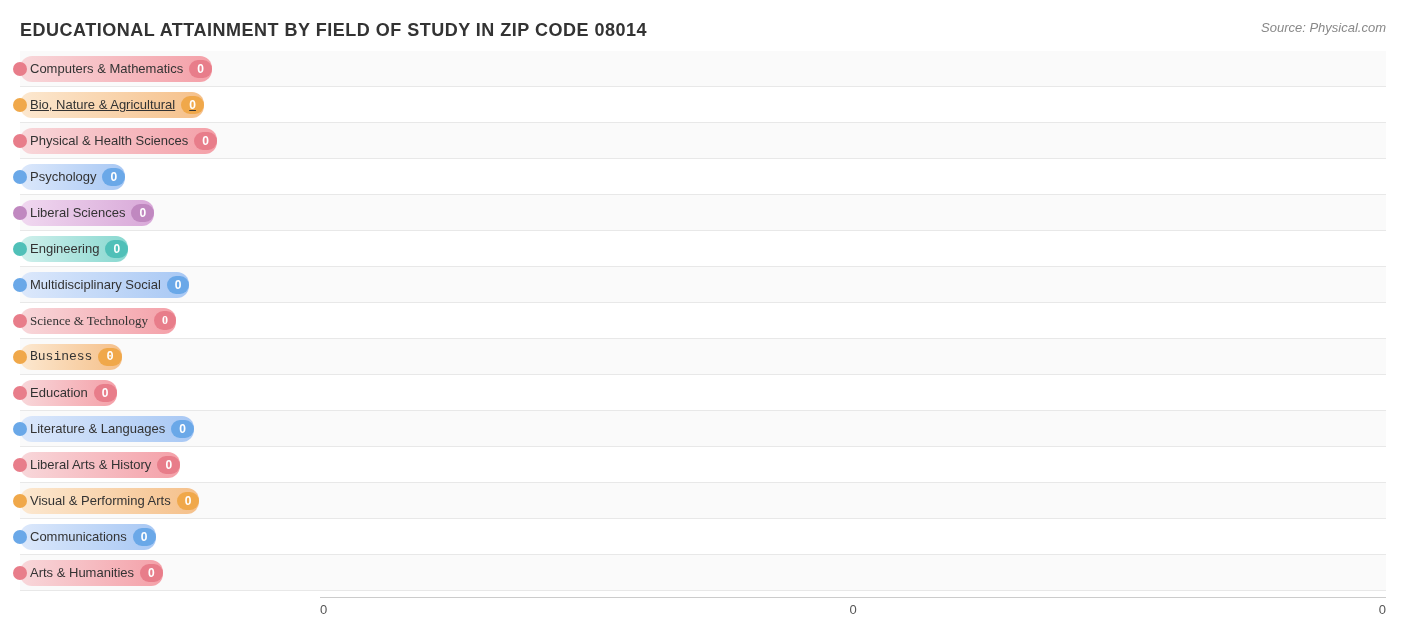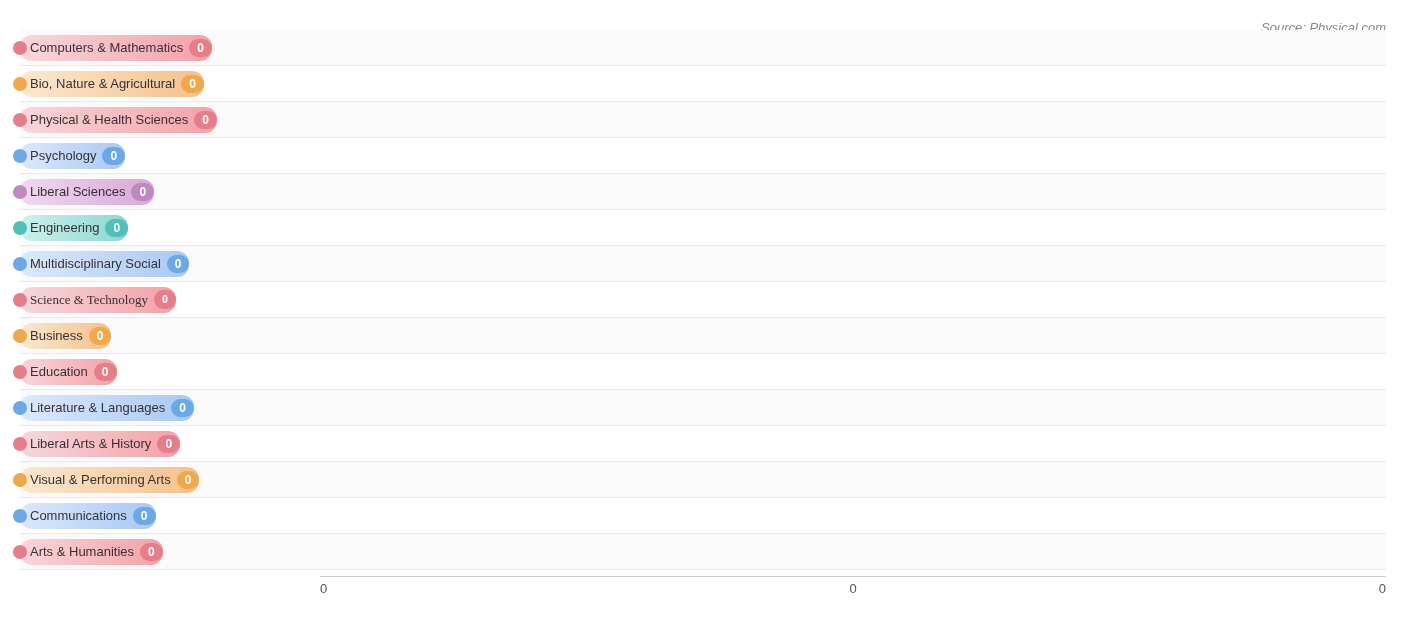--- a/index.html
+++ b/index.html
@@ -114,21 +114,21 @@
       font-size: 13px;
       color: #555;
       text-align: center;
     }
 
     
     .row-0 .bar-pill { background: linear-gradient(90deg, #f8d7da 0%, #f4a0a8 100%); }
     .row-0 .dot { background: #e87d8a; }
     .row-0 .value-badge { background: #e87d8a; }
 
-    .row-1 .bar-pill { background: linear-gradient(90deg, #fce8d0 0%, #f5c08a 100%); }
+    .row-1 .bar-pill { background: linear-gradient(90deg, #fce8d0 0%, #f5c08a 100%); text-decoration: underline; }
     .row-1 .dot { background: #f0a84a; }
     .row-1 .value-badge { background: #f0a84a; }
 
     .row-2 .bar-pill { background: linear-gradient(90deg, #f8d7da 0%, #f4a0a8 100%); }
     .row-2 .dot { background: #e87d8a; }
     .row-2 .value-badge { background: #e87d8a; }
 
     .row-3 .bar-pill { background: linear-gradient(90deg, #dce8fb 0%, #a8c8f4 100%); }
     .row-3 .dot { background: #6aa8e8; }
     .row-3 .value-badge { background: #6aa8e8; }
@@ -142,21 +142,21 @@
     .row-5 .value-badge { background: #50c0b8; }
 
     .row-6 .bar-pill { background: linear-gradient(90deg, #dce8fb 0%, #a8c8f4 100%); }
     .row-6 .dot { background: #6aa8e8; }
     .row-6 .value-badge { background: #6aa8e8; }
 
     .row-7 .bar-pill { background: linear-gradient(90deg, #f8d7da 0%, #f4a0a8 100%); font-family: Liberation Serif, serif; }
     .row-7 .dot { background: #e87d8a; }
     .row-7 .value-badge { background: #e87d8a; }
 
-    .row-8 .bar-pill { background: linear-gradient(90deg, #fce8d0 0%, #f5c08a 100%); }
+    .row-8 .bar-pill { background: linear-gradient(90deg, #fce8d0 0%, #f5c08a 100%); font-family: Liberation Mono, monospace; }
     .row-8 .dot { background: #f0a84a; }
     .row-8 .value-badge { background: #f0a84a; }
 
     .row-9 .bar-pill { background: linear-gradient(90deg, #f8d7da 0%, #f4a0a8 100%); }
     .row-9 .dot { background: #e87d8a; }
     .row-9 .value-badge { background: #e87d8a; }
 
     .row-10 .bar-pill { background: linear-gradient(90deg, #dce8fb 0%, #a8c8f4 100%); }
     .row-10 .dot { background: #6aa8e8; }
     .row-10 .value-badge { background: #6aa8e8; }
@@ -174,20 +174,21 @@
     .row-13 .value-badge { background: #6aa8e8; }
 
     .row-14 .bar-pill { background: linear-gradient(90deg, #f8d7da 0%, #f4a0a8 100%); }
     .row-14 .dot { background: #e87d8a; }
     .row-14 .value-badge { background: #e87d8a; }
   </style>
 </head>
 <body>
 
 <div class="chart-container">
+  <div class="chart-title">EDUCATIONAL ATTAINMENT BY FIELD OF STUDY IN ZIP CODE 08014</div>
   <div class="chart-source">Source: Physical.com</div>
 
   <div class="chart-area" id="chart-area">
   <div class="bar-row row-0">
       <div class="label-area">
         <div class="bar-pill">
           <div class="dot"></div>
           <span class="pill-label">Computers &amp; Mathematics</span>
           <span class="value-badge">0</span>
         </div>

